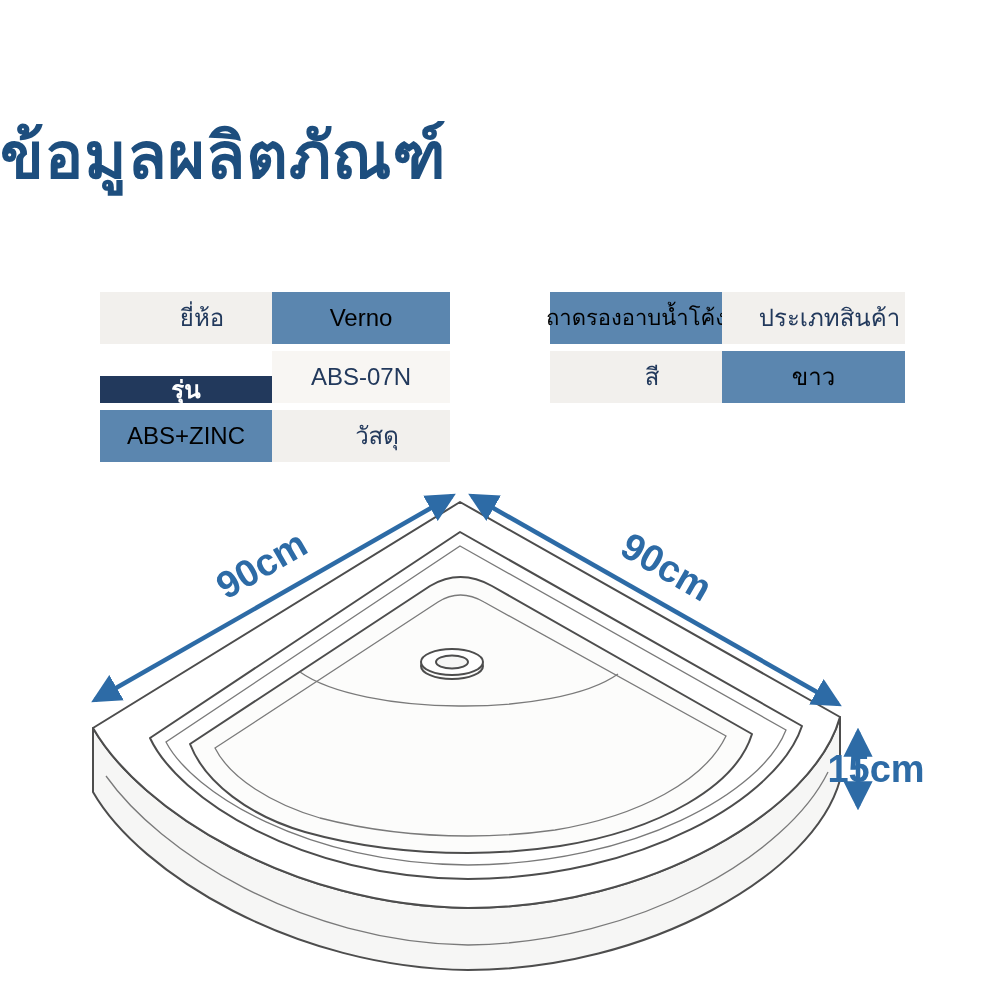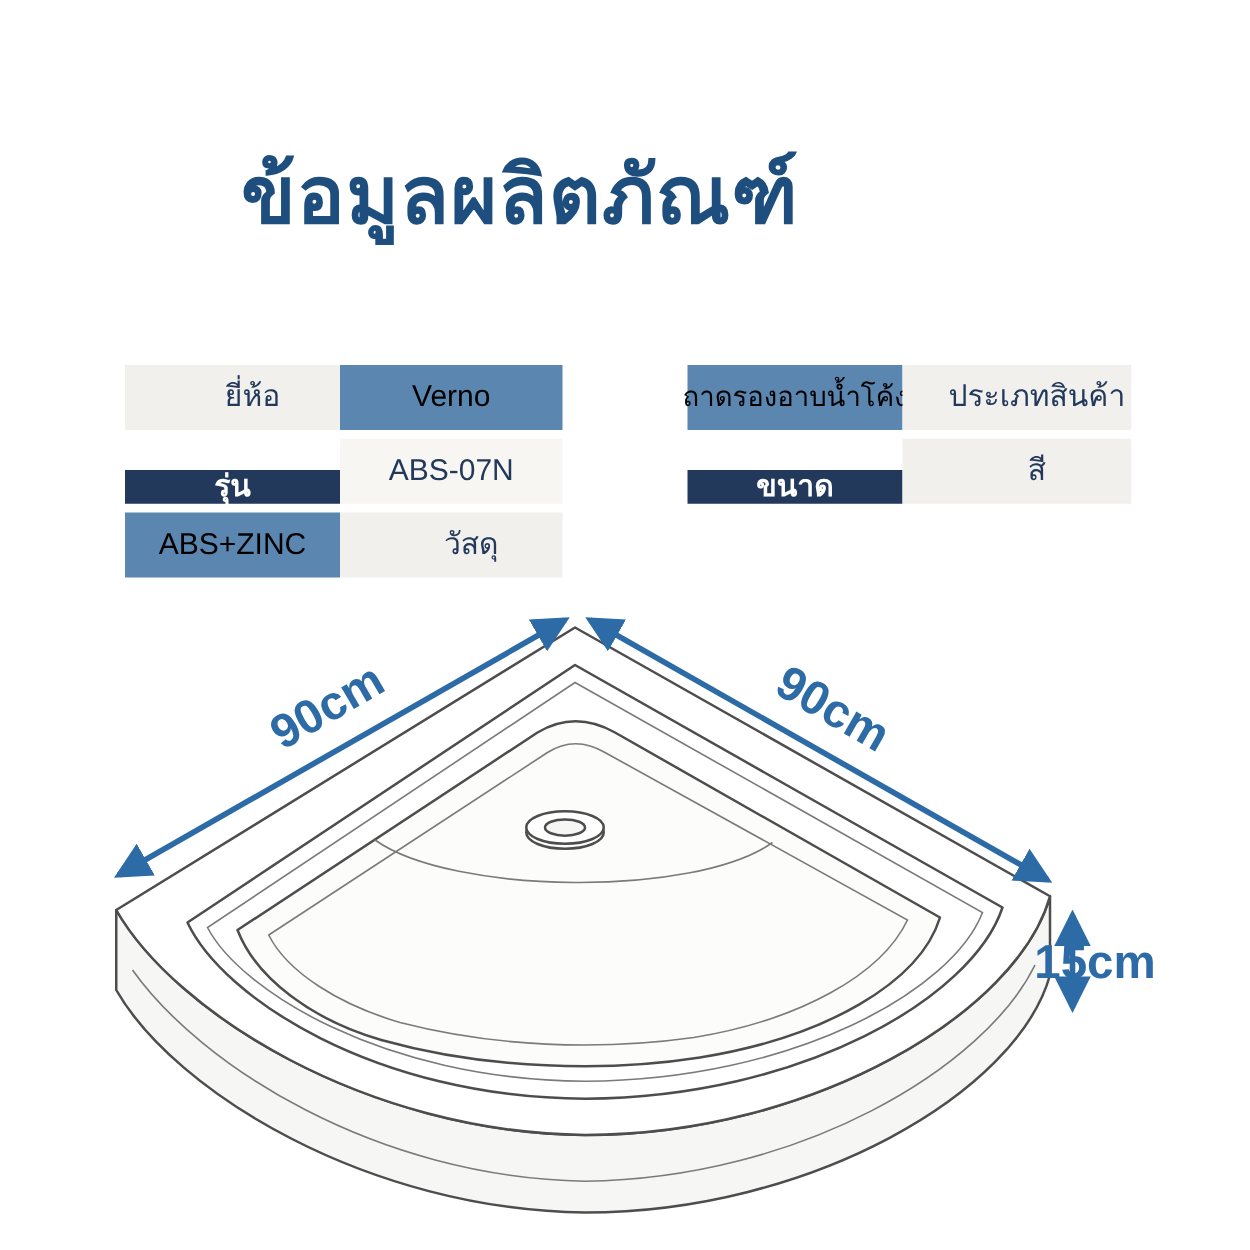--- a/index.html
+++ b/index.html
@@ -3,21 +3,21 @@
 <meta charset="utf-8">
 <style>
   html,body{margin:0;padding:0;}
   body{
     width:1000px;height:1000px;position:relative;overflow:hidden;
     background:#ffffff;
     font-family:"Liberation Sans","DejaVu Sans",sans-serif;
   }
   .page-title{
     position:absolute;top:104px;left:0;width:832px;
-    text-align:center;
+    text-align:left;
     font-size:64px;font-weight:800;letter-spacing:1px;
     color:var(--title);
   }
   .spec-table{
     position:absolute;top:292px;
     display:grid;
     grid-template-rows:52px 52px 52px;
     row-gap:7px;column-gap:0px;
   }
   .spec-table.left{left:100px;grid-template-columns:172px 178px;}
@@ -58,22 +58,22 @@
   <div class="cell blue">Verno</div>
   <div class="cell dark">รุ่น</div>
   <div class="cell vlight">ABS-07N</div>
   <div class="cell blue">ABS+ZINC</div>
   <div class="cell light">วัสดุ</div>
 </div>
 
 <div class="spec-table right">
   <div class="cell blue small">ถาดรองอาบน้ำโค้ง</div>
   <div class="cell light">ประเภทสินค้า</div>
-  <div class="cell dark">ขนาด</div>
   <div class="cell light">สี</div>
+  <div class="cell blue">ขาว</div>
 </div>
 
 <svg class="diagram" viewBox="0 0 1000 520" xmlns="http://www.w3.org/2000/svg">
   <defs>
     <marker id="arw" viewBox="0 0 10 10" refX="8.5" refY="5" markerWidth="6.5" markerHeight="6.5" orient="auto-start-reverse">
       <path d="M0,0 L10,5 L0,10 z" fill="#2d6ba6"></path>
     </marker>
   </defs>
 
   <path class="ln fillwall" d="M93 248 L93 312 C140 394 295 488 468 490 C648 490 814 394 840 300 L840 237 C814 330 650 428 468 428 C292 426 140 330 93 248 Z"></path>

